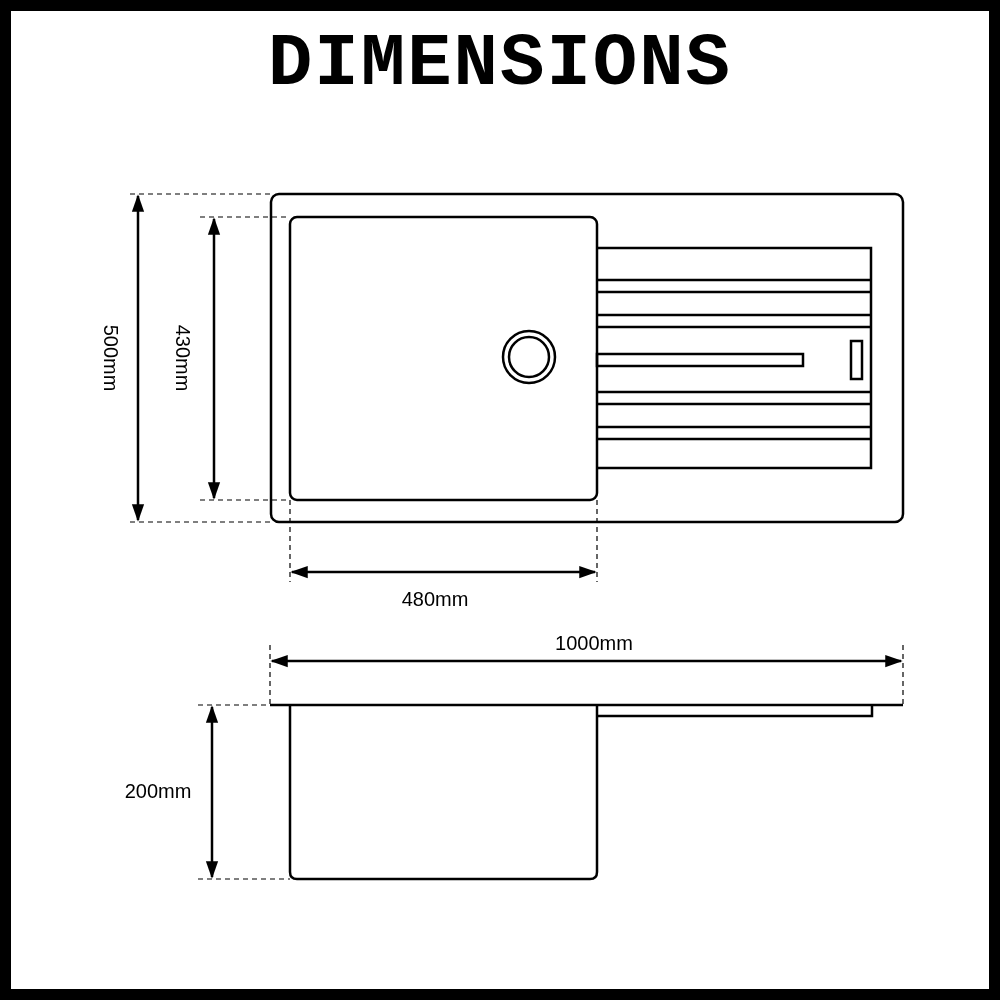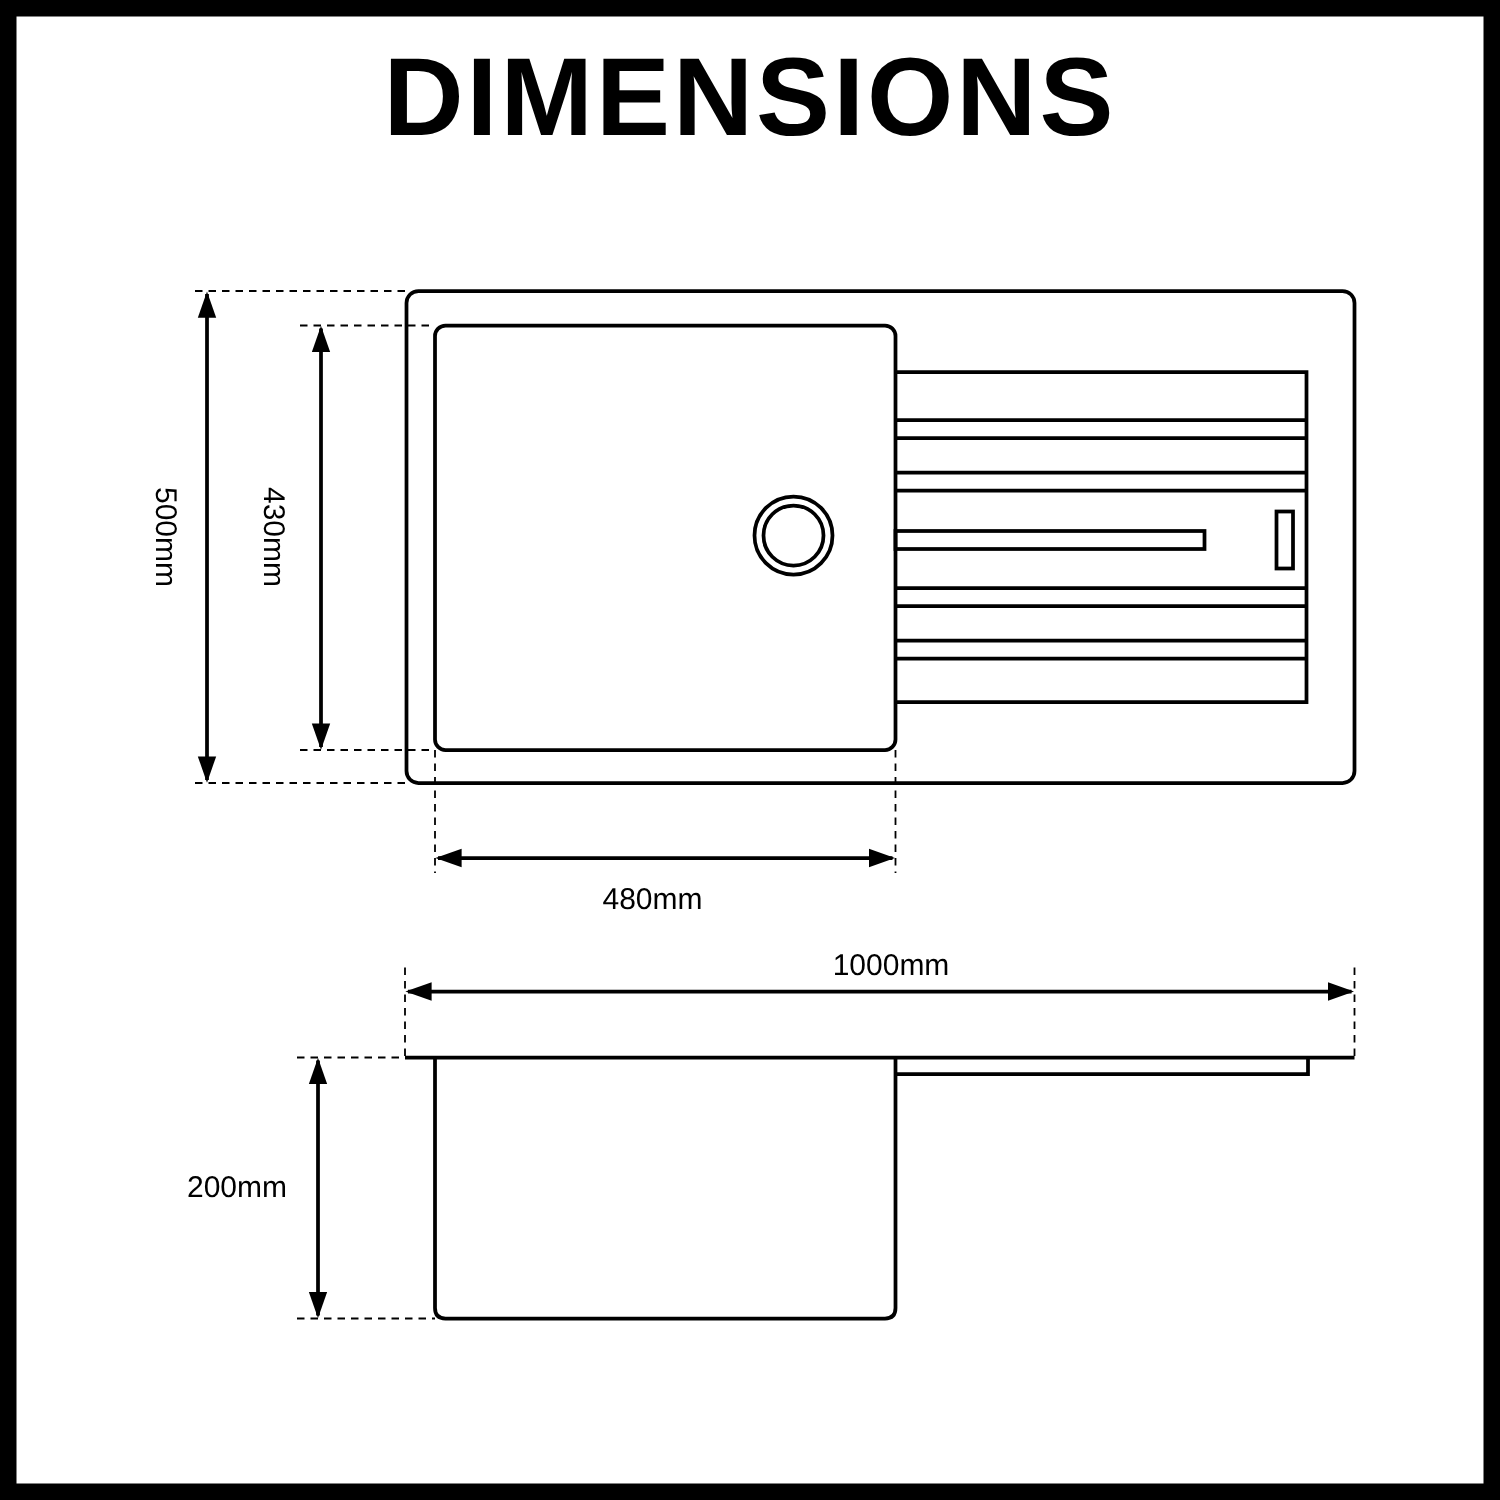--- a/index.html
+++ b/index.html
@@ -1,18 +1,18 @@
 <!DOCTYPE html>
 <html><head>
 <meta charset="utf-8">
 <style>
   html, body { margin:0; padding:0; background:#fff; }
   body { width:1000px; height:1000px; position:relative; overflow:hidden; }
   .frame { position:absolute; left:0; top:0; width:1000px; height:1000px; box-sizing:border-box; border:11px solid #000; background:#fff; }
-  .title { position:absolute; left:0; top:22px; width:1000px; text-align:center; font-family:Liberation Sans, sans-serif; font-weight:bold; font-size:74px; letter-spacing:2px; color:#000; }
+  .title { position:absolute; left:0; top:22px; width:1000px; text-align:center; font-family:Liberation Mono, monospace; font-weight:bold; font-size:74px; letter-spacing:2px; color:#000; }
   svg { position:absolute; left:0; top:0; }
   .lbl { font-family:"Liberation Sans", sans-serif; font-size:20px; fill:#000; }
 </style>
 </head>
 <body>
 
 <div class="frame"></div>
 <div class="title">DIMENSIONS</div>
 
 <svg width="1000" height="1000" viewBox="0 0 1000 1000">

